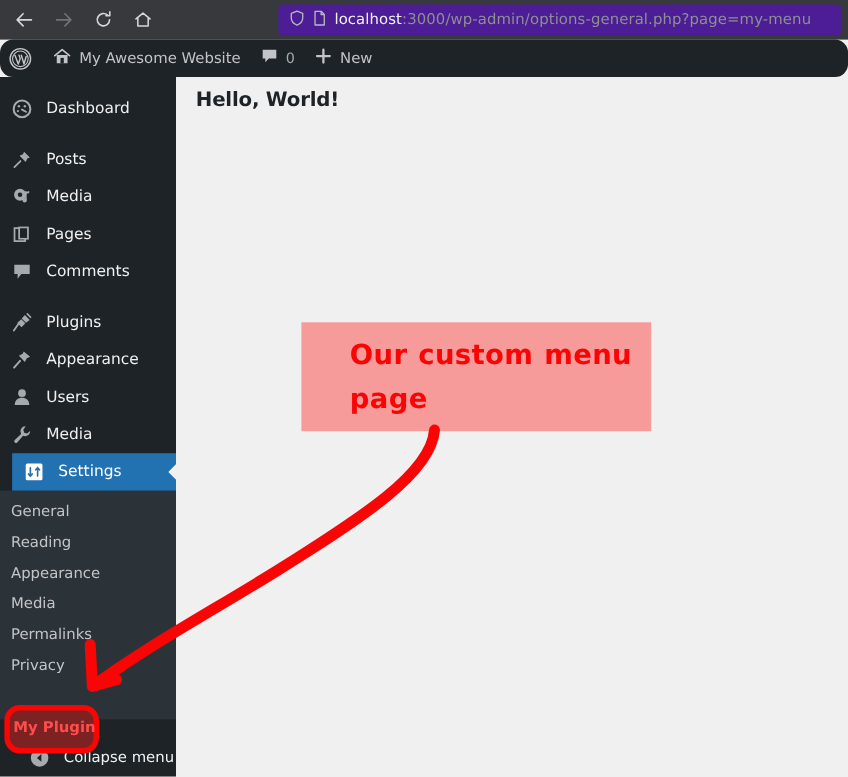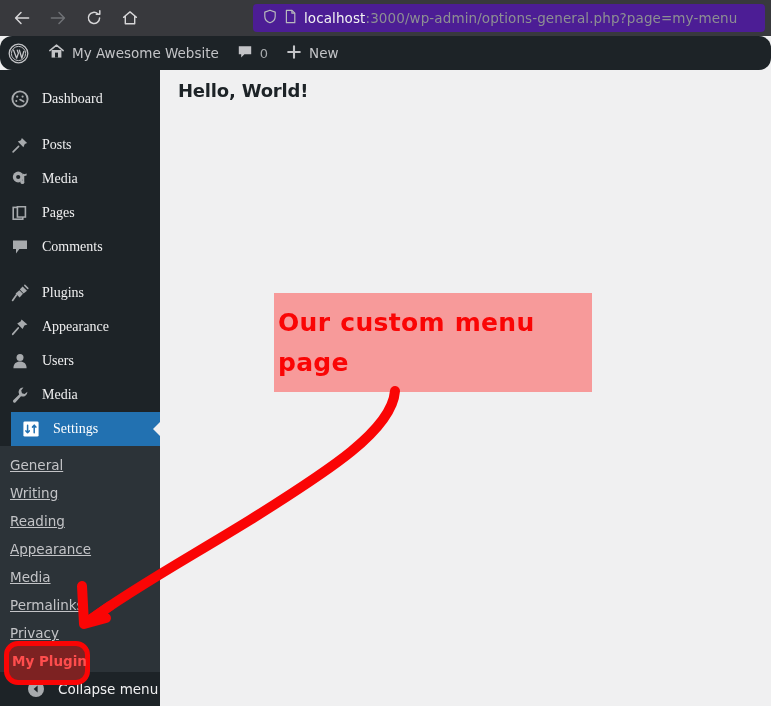--- a/index.html
+++ b/index.html
@@ -83,21 +83,21 @@
     gap: 12px;
     color: #f0f0f1;
     white-space: nowrap;
   }
   .menu-item .mi-icon {
     width: 20px; height: 20px;
     display: flex; align-items: center; justify-content: center;
     color: #a7aaad;
     flex: none;
   }
-  .menu-item .mi-label { font-size: 14px; line-height: 1; font-family: Liberation Serif, serif; }
+  .menu-item .mi-label { font-size: 14px; line-height: 1; }
   .menu-sep { height: 12px; }
 
   .menu-item.current {
     background: #2271b1;
     color: #fff;
     margin-left: 11px;
   }
   .menu-item.current .mi-icon { color: #fff; }
   .menu-item.current::after {
     content: "";
@@ -109,21 +109,20 @@
   }
 
   .submenu { background: #2c3338; padding: 5px 0 7px 0; }
   .submenu-item {
     display: flex; align-items: center;
     height: 28px;
     padding-left: 10px;
     color: #c3c4c7;
     font-size: 13.5px;
     white-space: nowrap;
-    text-decoration: underline;
   }
 
   .collapse-row {
     position: absolute; bottom: 0; left: 0;
     width: 160px; height: 34px;
     display: flex; align-items: center;
     gap: 12px;
     padding-left: 26px;
     color: #f0f0f1;
     font-size: 13.5px;
@@ -158,20 +157,21 @@
     padding: 10px 0 0 4px;
   }
   .annot-text {
     font-family: "DejaVu Sans", "Liberation Sans", sans-serif;
     font-weight: bold;
     font-size: 25px;
     line-height: 40px;
     color: #fa0505;
     letter-spacing: 0.3px;
     word-spacing: 1px;
+    margin-left: 40px;
   }
   .annot-svg { position: absolute; top: 0; left: 0; }
 
   .plugin-highlight {
     position: absolute;
     left: 4px; top: 641px;
     width: 86px; height: 44px;
     border: 5px solid #fa0505;
     border-radius: 14px;
     background: #7d2222;
@@ -376,21 +376,20 @@
           <rect x="1.4" y="1.4" width="15.2" height="15.2" rx="1.4" fill="#fff"></rect>
           <path d="M5.6 5.2 V12.8 M5.6 12.8 L3.9 10.9 M5.6 12.8 L7.3 10.9" stroke="#2271b1" stroke-width="1.5" stroke-linecap="round" stroke-linejoin="round" fill="none"></path>
           <path d="M12.2 12.8 V5.2 M12.2 5.2 L10.5 7.1 M12.2 5.2 L13.9 7.1" stroke="#2271b1" stroke-width="1.5" stroke-linecap="round" stroke-linejoin="round" fill="none"></path>
         </svg>
       </span>
       <span class="mi-label">Settings</span>
     </div>
 
     <div class="submenu">
       <div class="submenu-item">General</div>
-      <div class="submenu-item">Writing</div>
       <div class="submenu-item">Reading</div>
       <div class="submenu-item">Appearance</div>
       <div class="submenu-item">Media</div>
       <div class="submenu-item">Permalinks</div>
       <div class="submenu-item">Privacy</div>
       <div class="submenu-item" style="visibility:hidden">My Plugin</div>
     </div>
 
     <div class="collapse-row">
       <span class="mi-icon">

